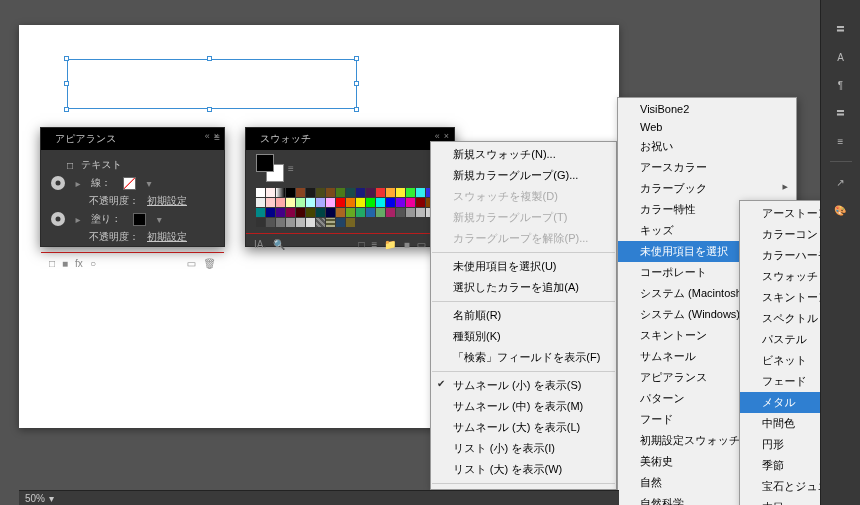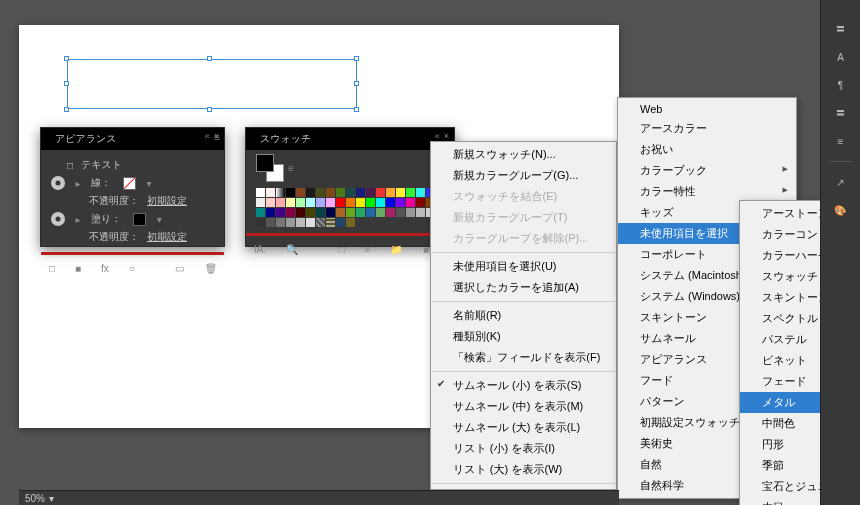--- a/index.html
+++ b/index.html
@@ -13,21 +13,21 @@
 .panel-tabbar .ptab{font-size:10px;color:#c8c8c8;padding:3px 6px}
 .panel-close{position:absolute;right:2px;top:0;display:flex;gap:4px;padding:3px}
 .panel-close span{font-size:9px;color:#888;cursor:pointer}
 .panel-body{padding:6px 10px}
 .ap-row{display:flex;align-items:center;height:18px;color:#c8c8c8;font-size:10px;gap:8px}
 .ap-row .eye{width:14px;height:14px;border-radius:50%;background:#c8c8c8;position:relative;flex-shrink:0}
 .ap-row .eye::after{content:"";position:absolute;left:50%;top:50%;width:5px;height:5px;background:#383838;border-radius:50%;transform:translate(-50%,-50%)}
 .ap-row .swatch{width:13px;height:13px;border:1px solid #666;margin-left:4px}
 .ap-row .tri{color:#888;width:10px;text-align:center}
 .ap-row.indent{padding-left:38px}
-.panel-foot{height:22px;border-top:3px solid #b91c1c;display:flex;align-items:flex-end;gap:20px;padding:0 8px}
+.panel-foot{height:22px;border-top:1px solid #b91c1c;display:flex;align-items:center;gap:7px;padding:0 8px}
 .panel-foot span{color:#888;font-size:10px;cursor:pointer}
 .panel-foot .spacer{flex:1}
 .sw-panel .sw-hdr{padding:4px 10px;display:flex;align-items:center;gap:4px}
 .sw-big{width:28px;height:28px;position:relative}
 .sw-big .fill{position:absolute;left:0;top:0;width:18px;height:18px;background:#000;border:1px solid #888}
 .sw-big .stroke{position:absolute;right:0;bottom:0;width:18px;height:18px;background:#fff;border:1px solid #888}
 .sw-grid{display:grid;grid-template-columns:repeat(20,9px);gap:1px;padding:2px 10px 6px;grid-auto-rows:9px}
 .sw-cell{width:9px;height:9px}
 .sw-menu-btn{position:absolute;right:6px;top:24px;width:16px;height:14px;border:2px solid #d11;display:flex;flex-direction:column;justify-content:center;gap:2px;padding:0 2px;cursor:pointer}
 .sw-menu-btn i{height:1px;background:#c8c8c8;display:block}
@@ -219,54 +219,55 @@
     <span>📁</span>
     <span>■</span>
     <span>▭</span>
     <span>🗑</span>
   </div>
 </div>
 
 <div class="menu" id="menu1" style="left:430px;top:141px;width:187px">
     <div class="mi">新規スウォッチ(N)...</div>
     <div class="mi">新規カラーグループ(G)...</div>
-    <div class="mi dis">スウォッチを結合(E)</div>
+    <div class="mi dis">スウォッチを複製(D)</div>
     <div class="mi dis">新規カラーグループ(T)</div>
     <div class="mi dis">カラーグループを解除(P)...</div>
     <div class="sep"></div>
     <div class="mi">未使用項目を選択(U)</div>
     <div class="mi">選択したカラーを追加(A)</div>
     <div class="sep"></div>
     <div class="mi">名前順(R)</div>
     <div class="mi">種類別(K)</div>
     <div class="mi">「検索」フィールドを表示(F)</div>
     <div class="sep"></div>
     <div class="mi check">サムネール (小) を表示(S)</div>
     <div class="mi">サムネール (中) を表示(M)</div>
     <div class="mi">サムネール (大) を表示(L)</div>
     <div class="mi">リスト (小) を表示(I)</div>
     <div class="mi">リスト (大) を表示(W)</div>
     <div class="sep"></div>
   </div>
 <div class="menu" id="menu2" style="left:617px;top:97px;width:122px">
+    <div class="mi">VisiBone2</div>
     <div class="mi">Web</div>
+    <div class="mi">お祝い</div>
     <div class="mi">アースカラー</div>
-    <div class="mi">お祝い</div>
     <div class="mi arrow">カラーブック</div>
     <div class="mi arrow">カラー特性</div>
     <div class="mi">キッズ</div>
     <div class="mi hl arrow">未使用項目を選択</div>
     <div class="mi arrow">コーポレート</div>
     <div class="mi">システム (Macintosh)</div>
     <div class="mi">システム (Windows)</div>
     <div class="mi">スキントーン</div>
     <div class="mi arrow">サムネール</div>
     <div class="mi">アピアランス</div>
+    <div class="mi arrow">パターン</div>
     <div class="mi arrow">フード</div>
-    <div class="mi arrow">パターン</div>
     <div class="mi arrow">初期設定スウォッチ</div>
     <div class="mi arrow">美術史</div>
     <div class="mi">自然</div>
     <div class="mi arrow">自然科学</div>
   </div>
 <div class="menu" id="menu3" style="left:739px;top:200px;width:101px">
     <div class="mi">アーストーン</div>
     <div class="mi">カラーコンビネーション</div>
     <div class="mi">カラーハーモニー</div>
     <div class="mi">スウォッチ (明)</div>

